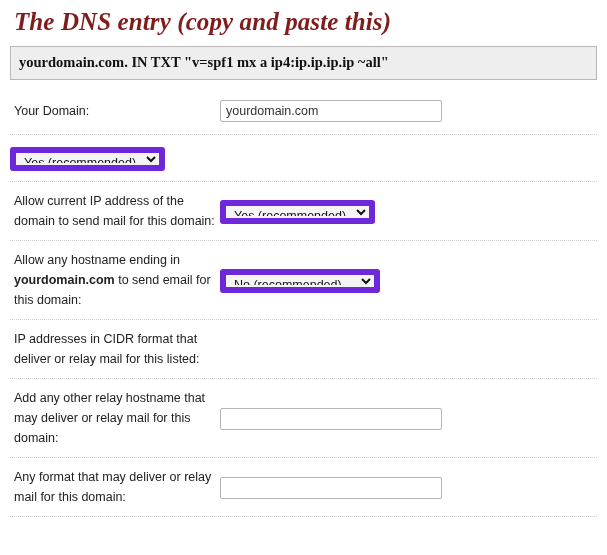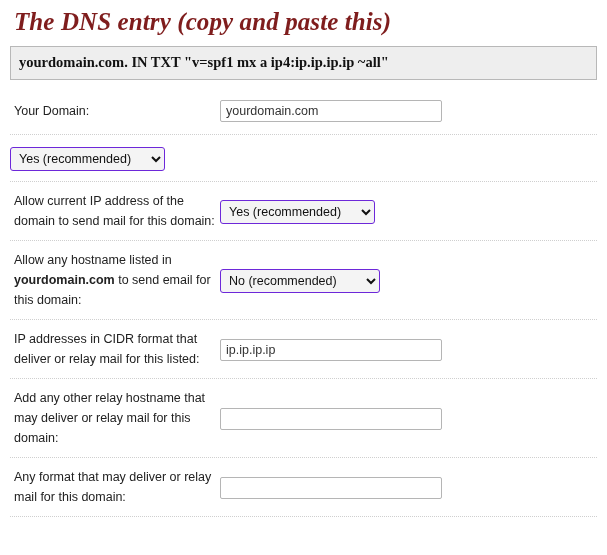--- a/index.html
+++ b/index.html
@@ -79,21 +79,21 @@
     background: #ffffff;
     font-family: "Liberation Sans", sans-serif;
     font-size: 12.5px;
     color: #333;
     padding: 2px 5px;
     border-radius: 2px;
   }
   select.sel {
     height: 24px;
     box-sizing: border-box;
-    border: 1px solid #6d28d9;
+    border: 6px solid #6d28d9;
     background: #f4f4f4;
     font-family: "Liberation Sans", sans-serif;
     font-size: 12.5px;
     color: #111;
     padding: 2px 4px;
     border-radius: 3px;
   }
   select.w-mx { width: 155px; }
   select.w-ip { width: 155px; }
   select.w-host { width: 160px; }
@@ -128,33 +128,30 @@
     <div class="row">
       <div class="label">Allow current IP address of the domain to send mail for this domain:</div>
       <div class="control">
         <select class="sel w-ip">
           <option>Yes (recommended)</option>
         </select>
       </div>
     </div>
 
     <div class="row">
-      <div class="label"><span>Allow any hostname listed in </span><b>yourdomain.com</b><span> to send email for this domain:</span></div>
+      <div class="label"><span>Allow any hostname ending in </span><b>yourdomain.com</b><span> to send email for this domain:</span></div>
       <div class="control">
         <select class="sel w-host">
           <option>No (recommended)</option>
         </select>
       </div>
     </div>
 
     <div class="row">
       <div class="label">IP addresses in CIDR format that deliver or relay mail for this listed:</div>
-      <div class="control">
-        <input class="text" type="text" value="ip.ip.ip.ip" style="">
-      </div>
     </div>
 
     <div class="row">
       <div class="label">Add any other relay hostname that may deliver or relay mail for this domain:</div>
       <div class="control">
         <input class="text" type="text" value="" style="">
       </div>
     </div>
 
     <div class="row">

